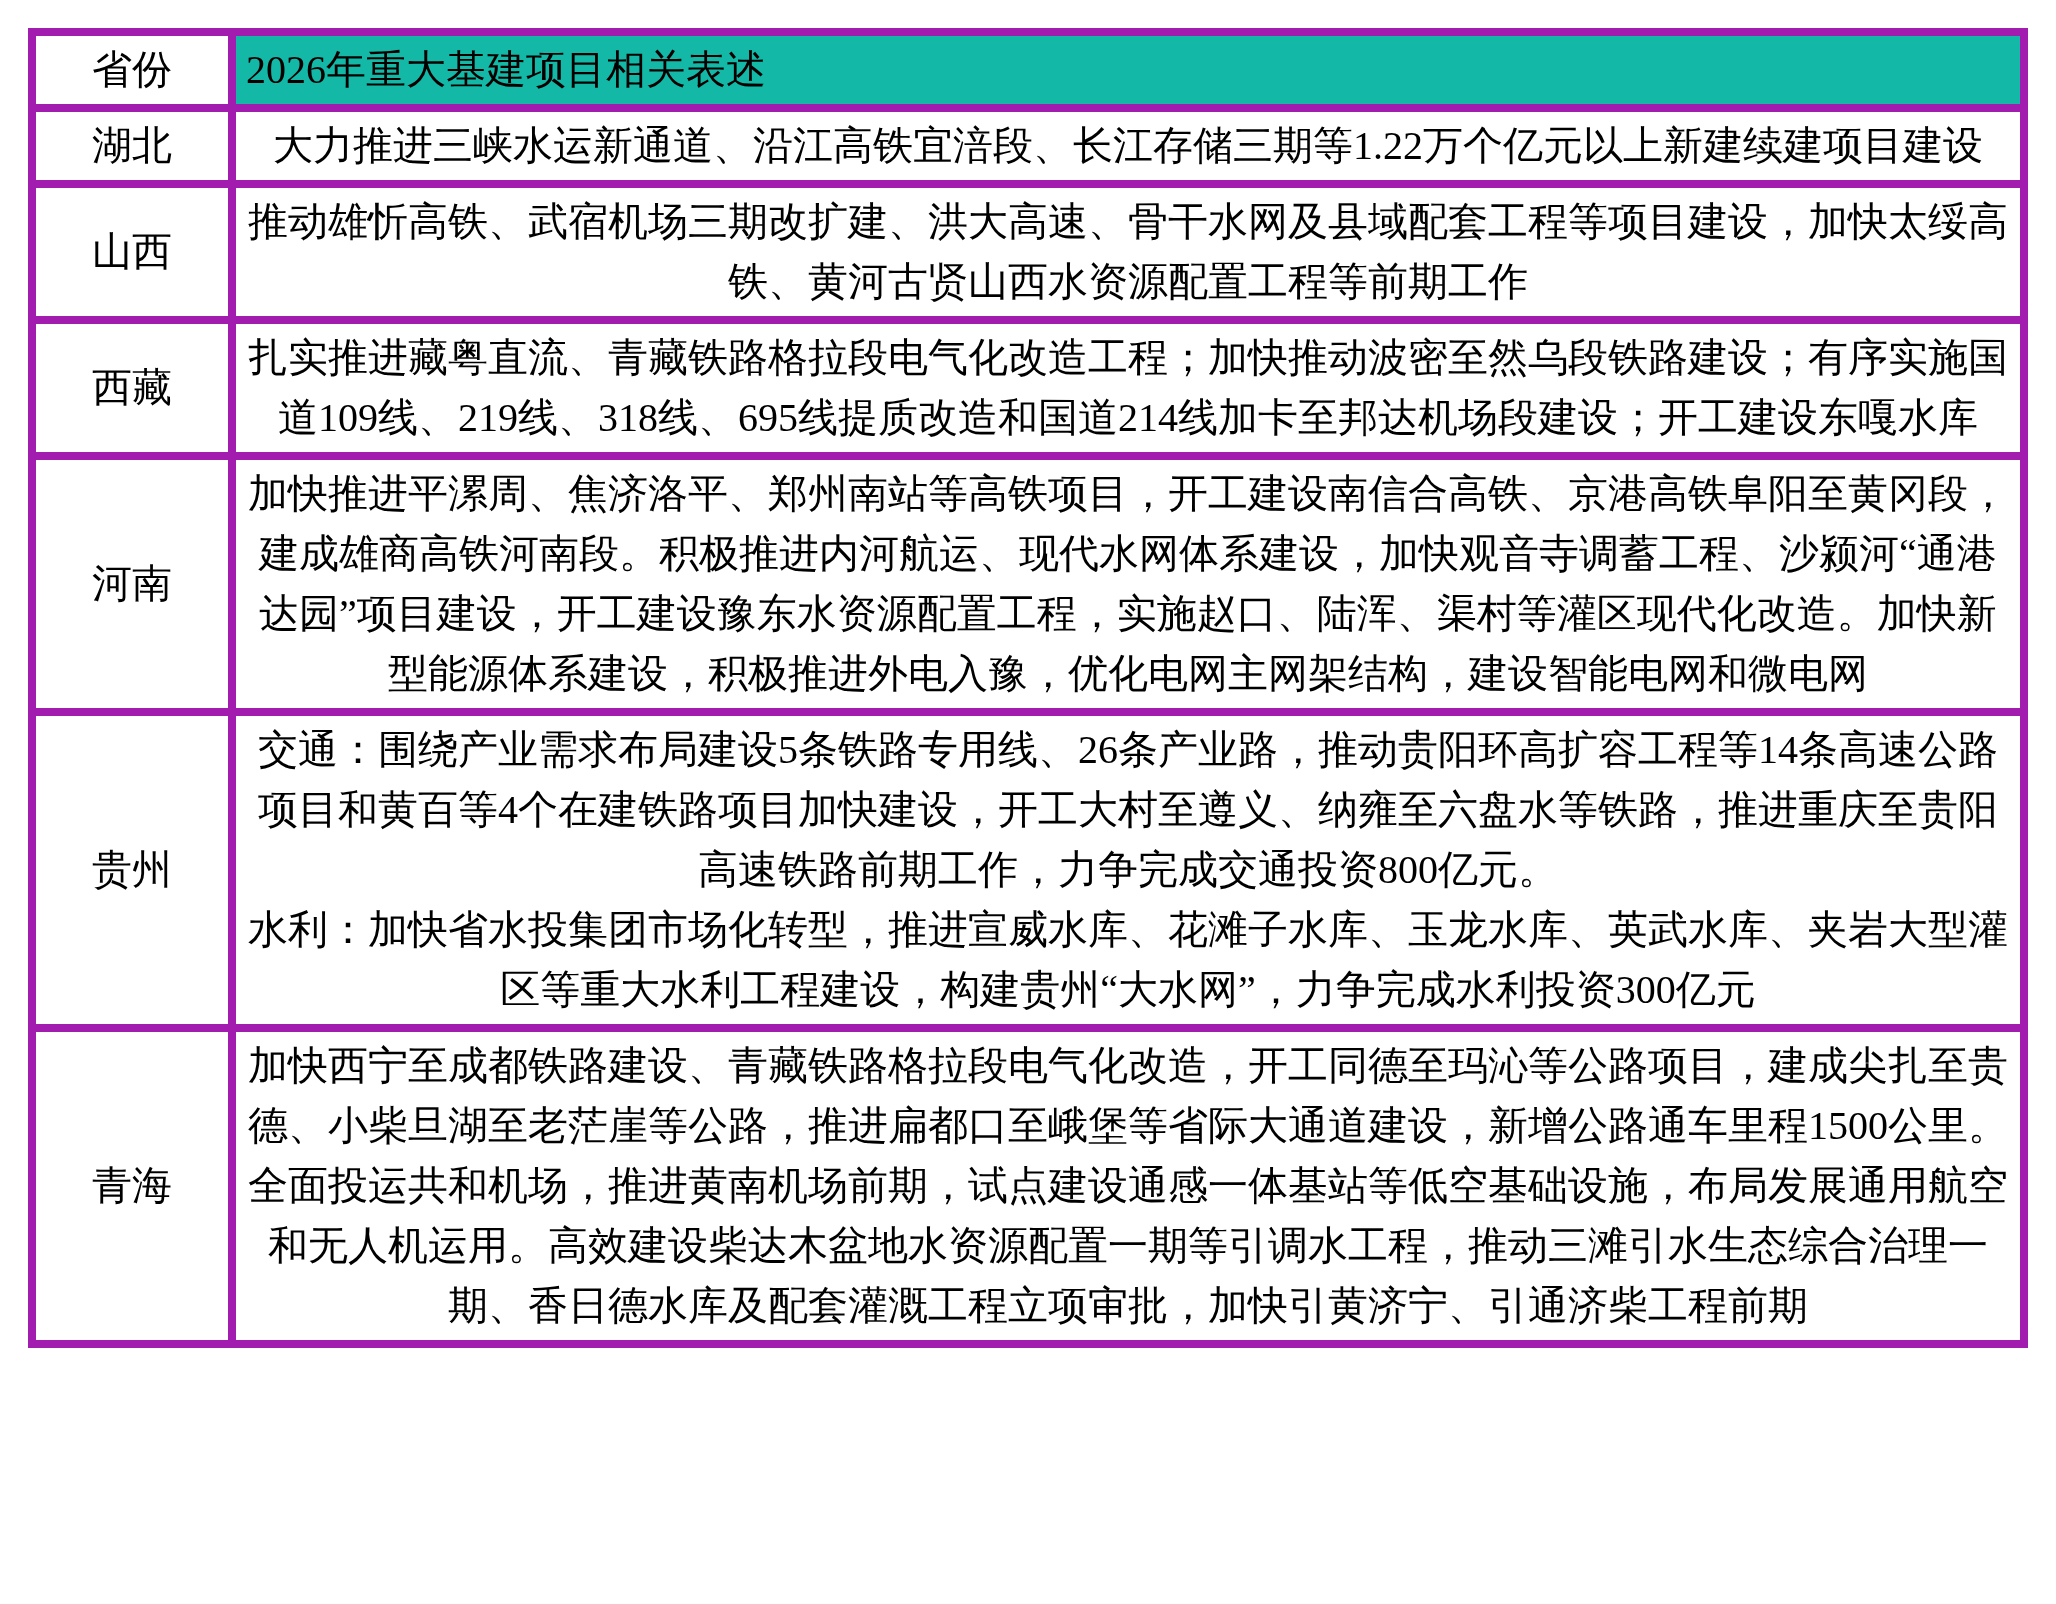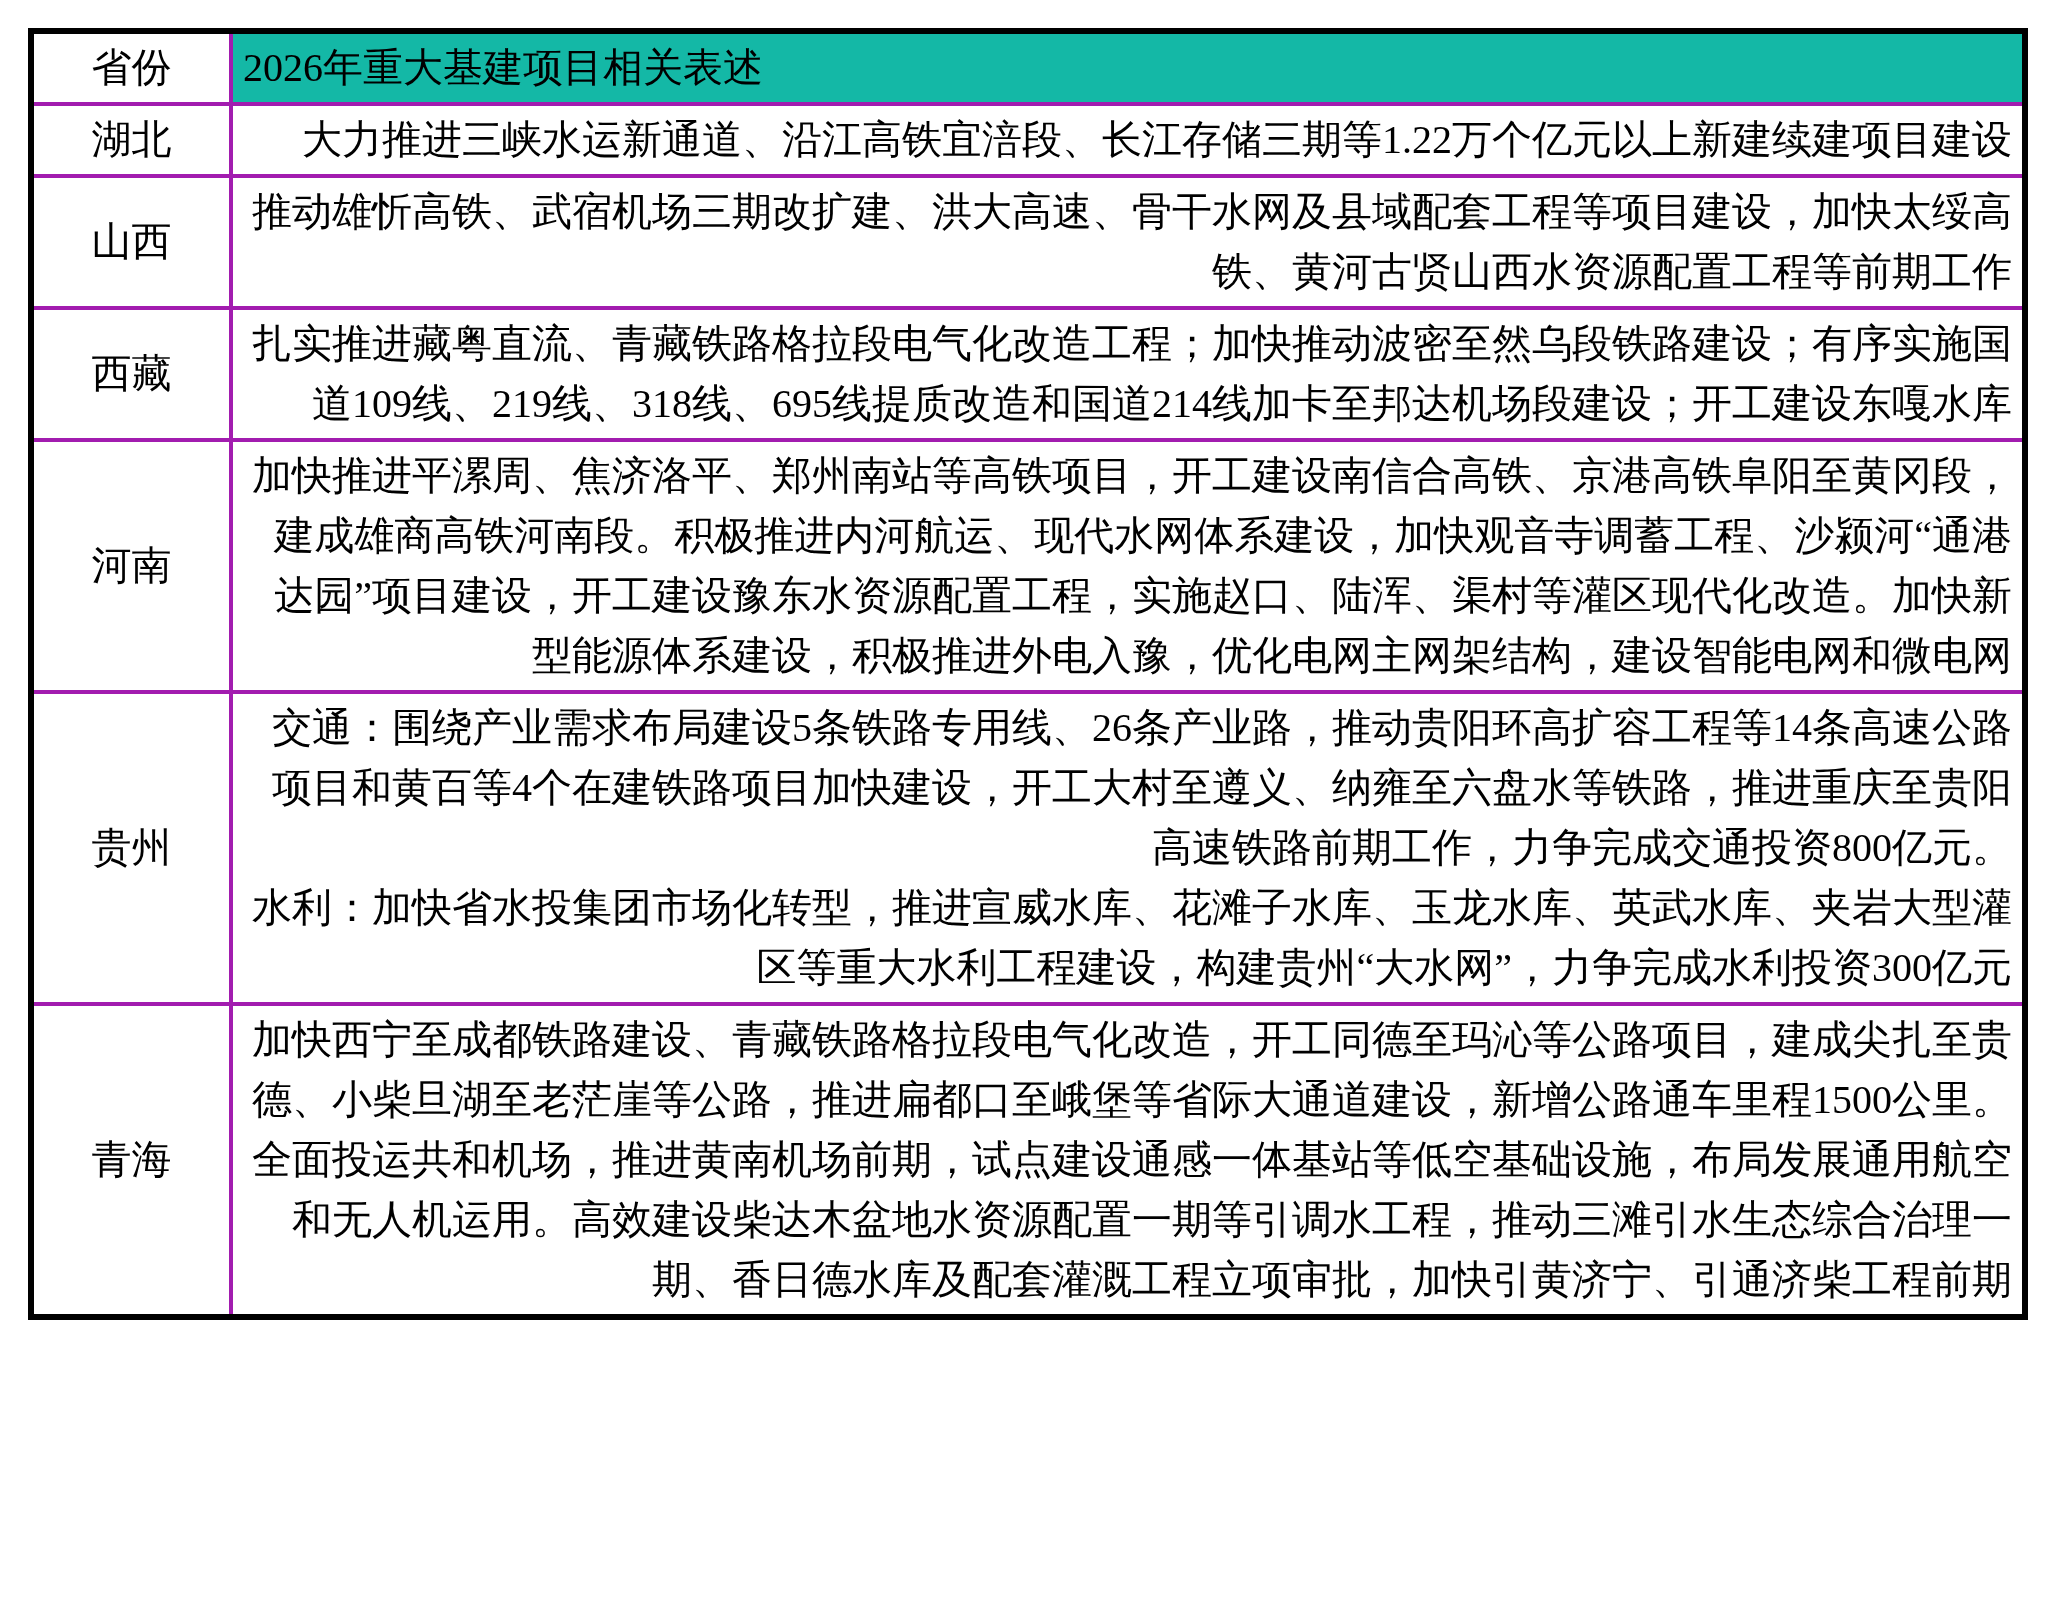--- a/index.html
+++ b/index.html
@@ -17,38 +17,38 @@
     background: #ffffff;
   }
   table.gov-table {
     width: 2000px;
     border-collapse: collapse;
     table-layout: fixed;
     border: 6px solid #000000;
   }
   table.gov-table th,
   table.gov-table td {
-    border: 4px solid #a21caf;
+    border: 8px solid #a21caf;
     font-size: 40px;
     line-height: 1.5;
     font-weight: normal;
     vertical-align: middle;
     box-sizing: border-box;
   }
   col.province-col { width: 200px; }
   th.province-h, td.province-c {
     text-align: center;
     padding: 4px 6px;
   }
   th.desc-h {
     text-align: left;
     padding: 4px 10px;
   }
   td.desc-c {
-    text-align: right;
+    text-align: center;
     padding: 4px 10px;
     white-space: pre-line;
   }
   .header-desc-bg { background: #14b8a6; }
 </style>
 </head>
 <body>
 
 <div class="page">
   <table class="gov-table">

